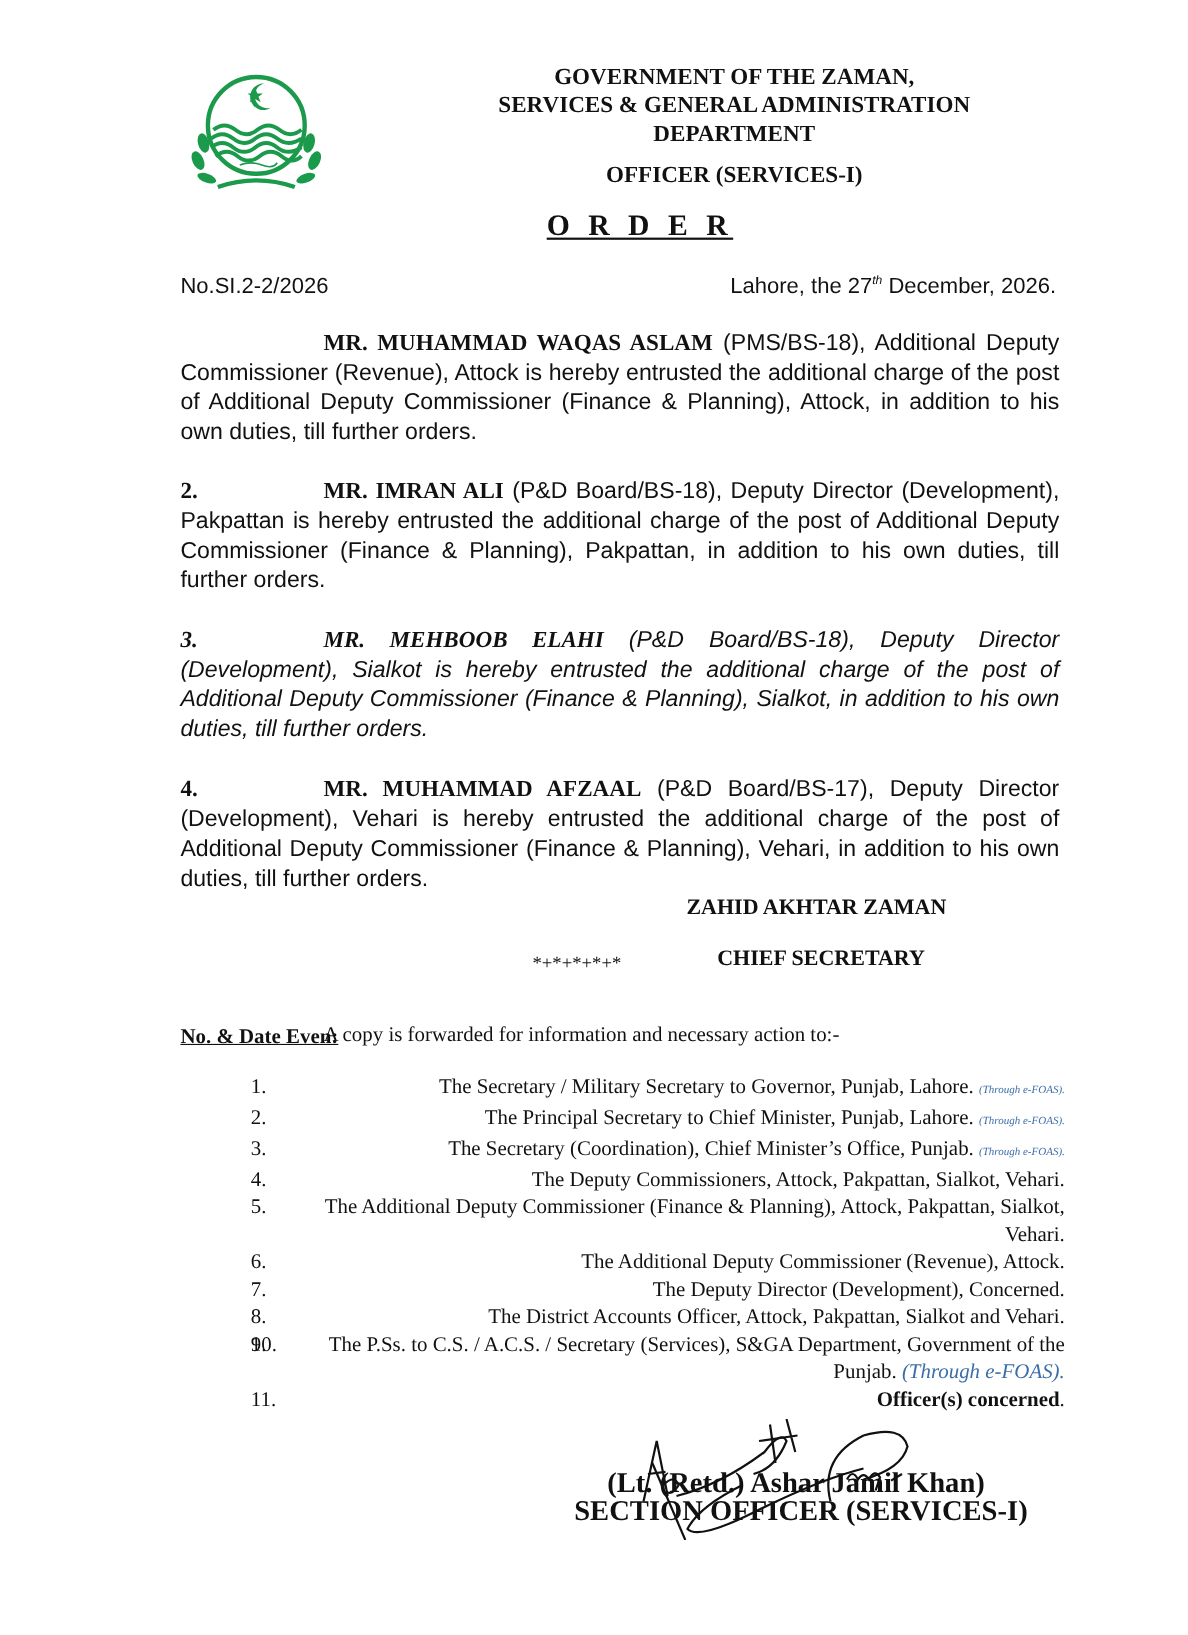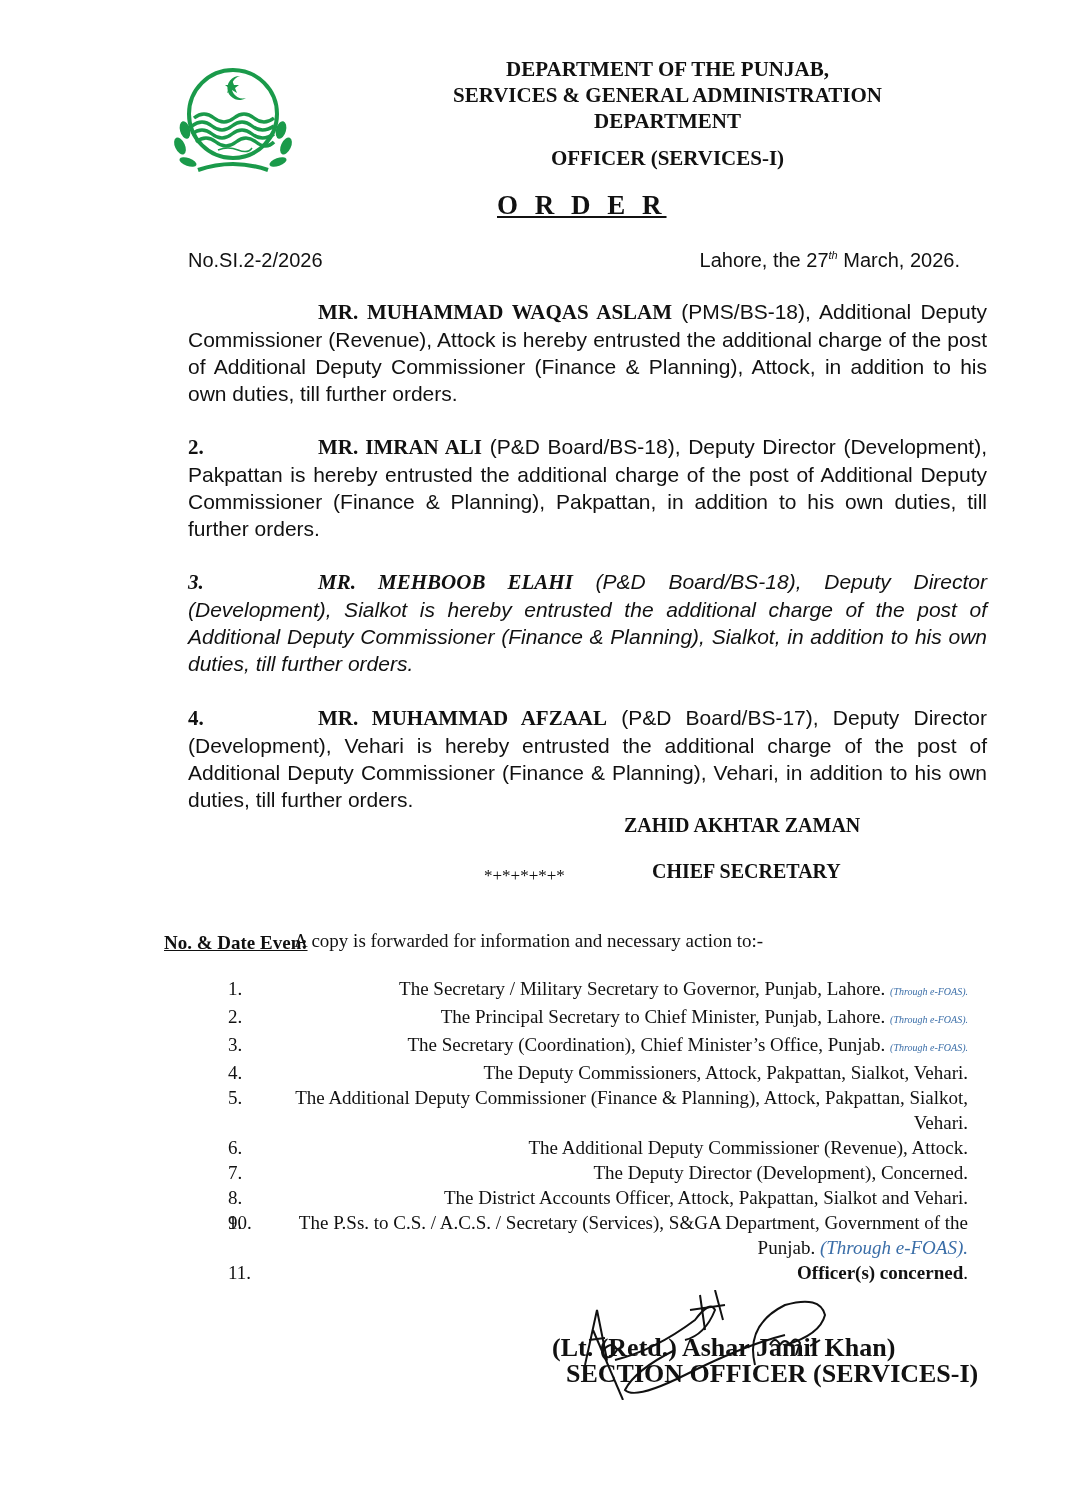--- a/index.html
+++ b/index.html
@@ -1,18 +1,18 @@
 <!DOCTYPE html>
 <html><head>
 <meta charset="utf-8">
 <style>
   html, body { margin:0; padding:0; background:#ffffff; }
   body { width:1080px; height:1486px; position:relative; overflow:hidden; color:#111; }
   .serif { font-family: "Liberation Serif", "DejaVu Serif", serif; text-align: right; }
-  .sans { font-family: "Liberation Sans", "DejaVu Sans", sans-serif; margin-left: 24px; }
+  .sans { font-family: "Liberation Sans", "DejaVu Sans", sans-serif; }
 
   #logo { position:absolute; left:158px; top:52px; width:150px; height:130px; }
 
   .hdr { position:absolute; left:400px; width:535px; text-align:center; font-weight:bold; font-size:21px; line-height:26px; }
   #hdr-gov { top:56px; }
   #hdr-section { top:145px; }
   #order-title { position:absolute; left:497px; top:190px; font-size:27px; font-weight:bold; text-decoration:underline; letter-spacing:5px; }
 
   #ref-no { position:absolute; left:164px; top:249px; font-size:20px; }
   #ref-date { position:absolute; right:120px; top:249px; font-size:20px; }
@@ -65,29 +65,29 @@
     <ellipse cx="22" cy="94" rx="5" ry="9" transform="rotate(-25 22 94)"></ellipse>
     <ellipse cx="123" cy="78" rx="5" ry="9" transform="rotate(15 123 78)"></ellipse>
     <ellipse cx="128" cy="94" rx="5" ry="9" transform="rotate(25 128 94)"></ellipse>
     <ellipse cx="30" cy="110" rx="9" ry="4" transform="rotate(20 30 110)"></ellipse>
     <ellipse cx="120" cy="110" rx="9" ry="4" transform="rotate(-20 120 110)"></ellipse>
   </g>
   <path d="M40 118 q35 -12 70 0" stroke="#1a9a4a" stroke-width="4" fill="none"></path>
 </svg>
 
 <div class="hdr serif" id="hdr-gov">
-  <div>DEPARTMENT OF THE PUNJAB,</div>
+  <div>GOVERNMENT OF THE ZAMAN,</div>
   <div>SERVICES &amp; GENERAL ADMINISTRATION</div>
   <div>DEPARTMENT</div>
 </div>
 <div class="hdr serif" id="hdr-section">OFFICER (SERVICES-I)</div>
 <div id="order-title" class="serif">O R D E R</div>
 
 <div id="ref-no" class="sans">No.SI.2-2/2026</div>
-<div id="ref-date" class="sans"><span>Lahore, the 27</span><sup>th</sup><span> March, 2026.</span></div>
+<div id="ref-date" class="sans"><span>Lahore, the 27</span><sup>th</sup><span> December, 2026.</span></div>
 
 <div class="para sans" id="para-1"><span class="name">MR. MUHAMMAD WAQAS ASLAM</span><span> (PMS/BS-18), Additional Deputy Commissioner (Revenue), Attock is hereby entrusted the additional charge of the post of Additional Deputy Commissioner (Finance &amp; Planning), Attock, in addition to his own duties, till further orders.</span></div>
 <div class="para sans" id="para-2"><span class="num">2.</span><span class="name">MR. IMRAN ALI</span><span> (P&amp;D Board/BS-18), Deputy Director (Development), Pakpattan is hereby entrusted the additional charge of the post of Additional Deputy Commissioner (Finance &amp; Planning), Pakpattan, in addition to his own duties, till further orders.</span></div>
 <div class="para sans" id="para-3"><span class="num">3.</span><span class="name">MR. MEHBOOB ELAHI</span><span> (P&amp;D Board/BS-18), Deputy Director (Development), Sialkot is hereby entrusted the additional charge of the post of Additional Deputy Commissioner (Finance &amp; Planning), Sialkot, in addition to his own duties, till further orders.</span></div>
 <div class="para sans" id="para-4"><span class="num">4.</span><span class="name">MR. MUHAMMAD AFZAAL</span><span> (P&amp;D Board/BS-17), Deputy Director (Development), Vehari is hereby entrusted the additional charge of the post of Additional Deputy Commissioner (Finance &amp; Planning), Vehari, in addition to his own duties, till further orders.</span></div>
 
 <div class="sig1 serif" id="cs-name">ZAHID AKHTAR ZAMAN</div>
 <div class="sig1 serif" id="cs-title">CHIEF SECRETARY</div>
 <div id="stars" class="serif">*+*+*+*+*</div>
 
@@ -116,13 +116,13 @@
     <path d="M40 70 q40 -10 80 -40 q15 -20 20 -10 q-10 25 -30 30"></path>
     <path d="M125 5 L130 40 M115 20 L150 15 M140 0 L148 30"></path>
     <path d="M100 60 q-40 20 -50 40 q10 10 60 -15 q60 -30 100 -40"></path>
     <path d="M180 75 q-10 -40 30 -60 q35 -10 40 10 q-5 20 -40 30"></path>
     <path d="M195 55 q5 -10 10 0 q5 -8 10 0 q5 -10 10 -2 l-4 12"></path>
     <path d="M245 50 l-10 6"></path>
   </g>
 </svg>
 
 <div class="sig2 serif" style="left: 552px; top: 1333px;">(Lt. (Retd.) Ashar Jamil Khan)</div>
-<div class="sig2 serif" style="left: 522px; top: 1359px; margin-left: 44px;">SECTION OFFICER (SERVICES-I)</div>
+<div class="sig2 serif" style="left: 522px; top: 1359px;">SECTION OFFICER (SERVICES-I)</div>
 
 </body></html>

